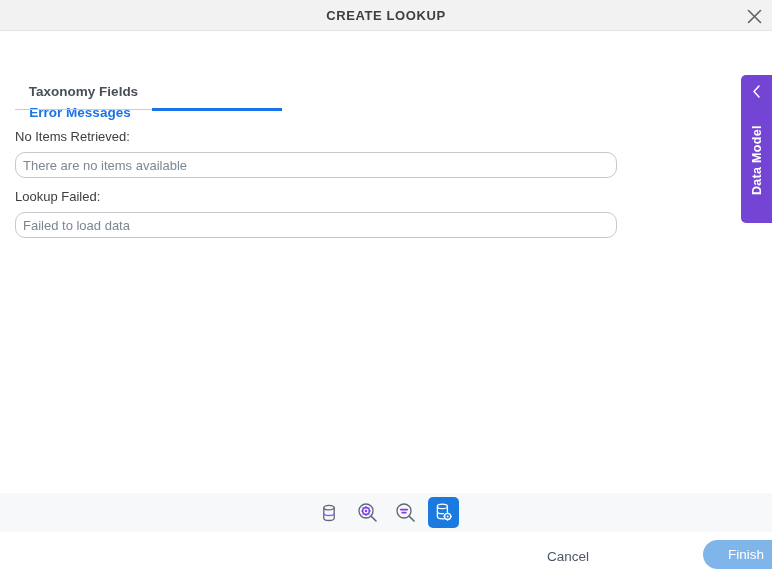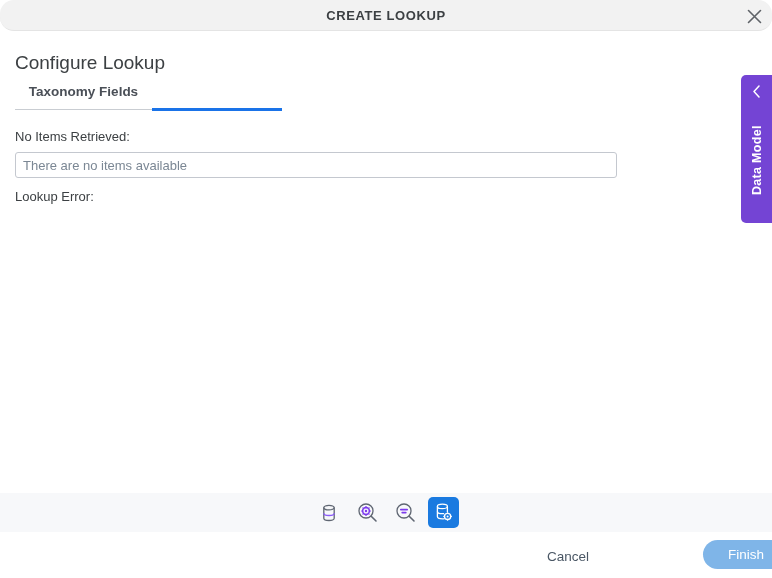--- a/index.html
+++ b/index.html
@@ -15,21 +15,20 @@
     width: 772px; height: 578px;
     background: #ffffff;
   }
 
   
   .titlebar {
     position: absolute; left: 0; top: 0;
     width: 772px; height: 31px;
     background: #f2f2f2;
     border-bottom: 1px solid #e4e4e4;
-    border-radius: 14px;
   }
   .titlebar-text {
     position: absolute; left: 0; top: 0;
     width: 772px; line-height: 31px;
     text-align: center;
     font-size: 13px;
     letter-spacing: 0.6px;
     color: #3c4043;
     font-weight: 600;
   }
@@ -89,21 +88,21 @@
     color: #3c4043;
     left: 15px;
   }
   .label-1 { top: 129px; text-align: right; }
   .label-2 { top: 189px; }
   .text-input {
     position: absolute;
     left: 15px;
     width: 602px; height: 26px;
     border: 1px solid #c4c8cf;
-    border-radius: 3px;
+    border-radius: 10px;
     background: #ffffff;
     font-family: "Liberation Sans", sans-serif;
     font-size: 13px;
     color: #7b8794;
     padding: 0 7px;
     outline: none;
   }
   .text-input::placeholder { color: #7b8794; opacity: 1; }
   .input-1 { top: 152px; }
   .input-2 { top: 212px; }
@@ -203,34 +202,35 @@
 
   <div class="titlebar">
     <div class="titlebar-text">CREATE LOOKUP</div>
     <div class="close-btn">
       <svg width="15" height="15" viewBox="0 0 15 15" aria-hidden="true">
         <path d="M1.5 1.5 L13.5 13.5 M13.5 1.5 L1.5 13.5" stroke="#5f6368" stroke-width="1.6" stroke-linecap="round"></path>
       </svg>
     </div>
   </div>
 
-  <div class="page-title">Configure Lookup</div>
 
   <div class="tabs">
     <div class="tab t1">Taxonomy Fields</div>
+    <div class="tab t2 active">Error Messages</div>
   </div>
   <div class="tab-underline-wrap">
     <div class="tab-underline-inactive"></div>
     <div class="tab-underline-active"></div>
   </div>
 
   <div class="field-label label-1">No Items Retrieved:</div>
   <input class="text-input input-1" type="text" placeholder="There are no items available" style="">
 
-  <div class="field-label label-2">Lookup Error:</div>
+  <div class="field-label label-2">Lookup Failed:</div>
+  <input class="text-input input-2" type="text" placeholder="Failed to load data" style="">
 
   <div class="side-tab">
     <div class="side-tab-chevron">
       <svg width="9" height="13" viewBox="0 0 9 13" aria-hidden="true">
         <path d="M7 1 L2 6.5 L7 12" stroke="#ffffff" stroke-width="1.5" fill="none" stroke-linecap="round" stroke-linejoin="round"></path>
       </svg>
     </div>
     <div class="side-tab-label">Data Model</div>
   </div>
 

